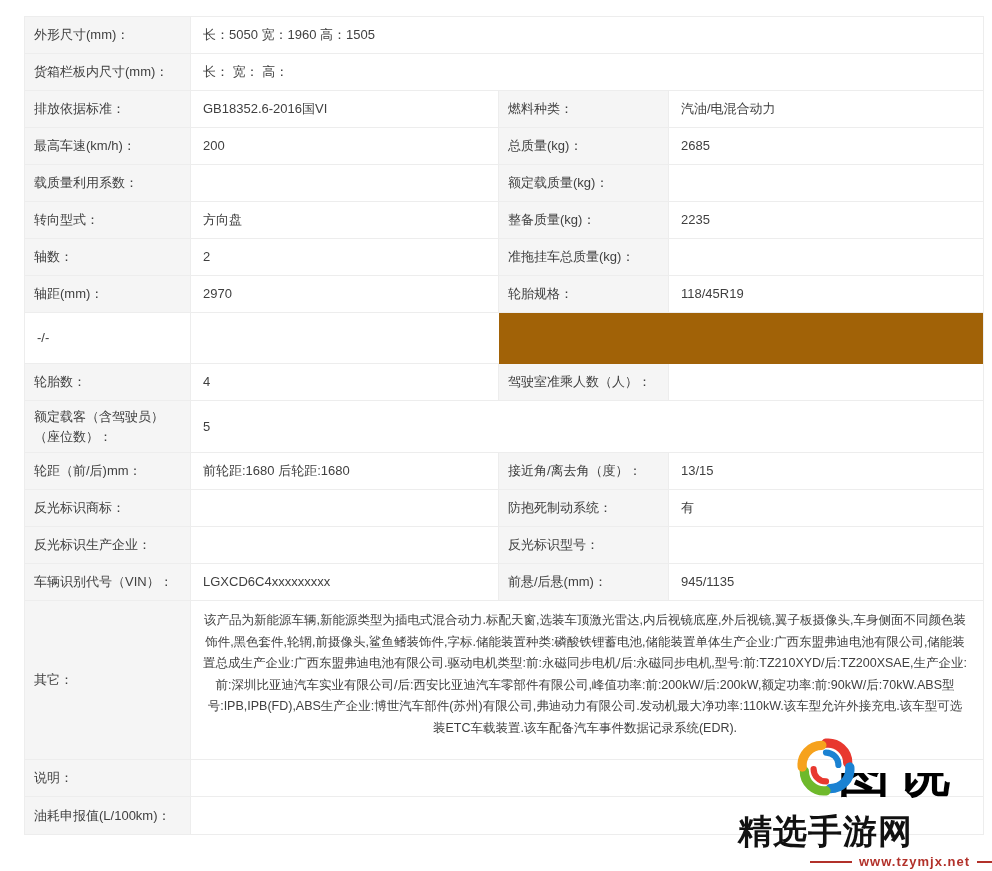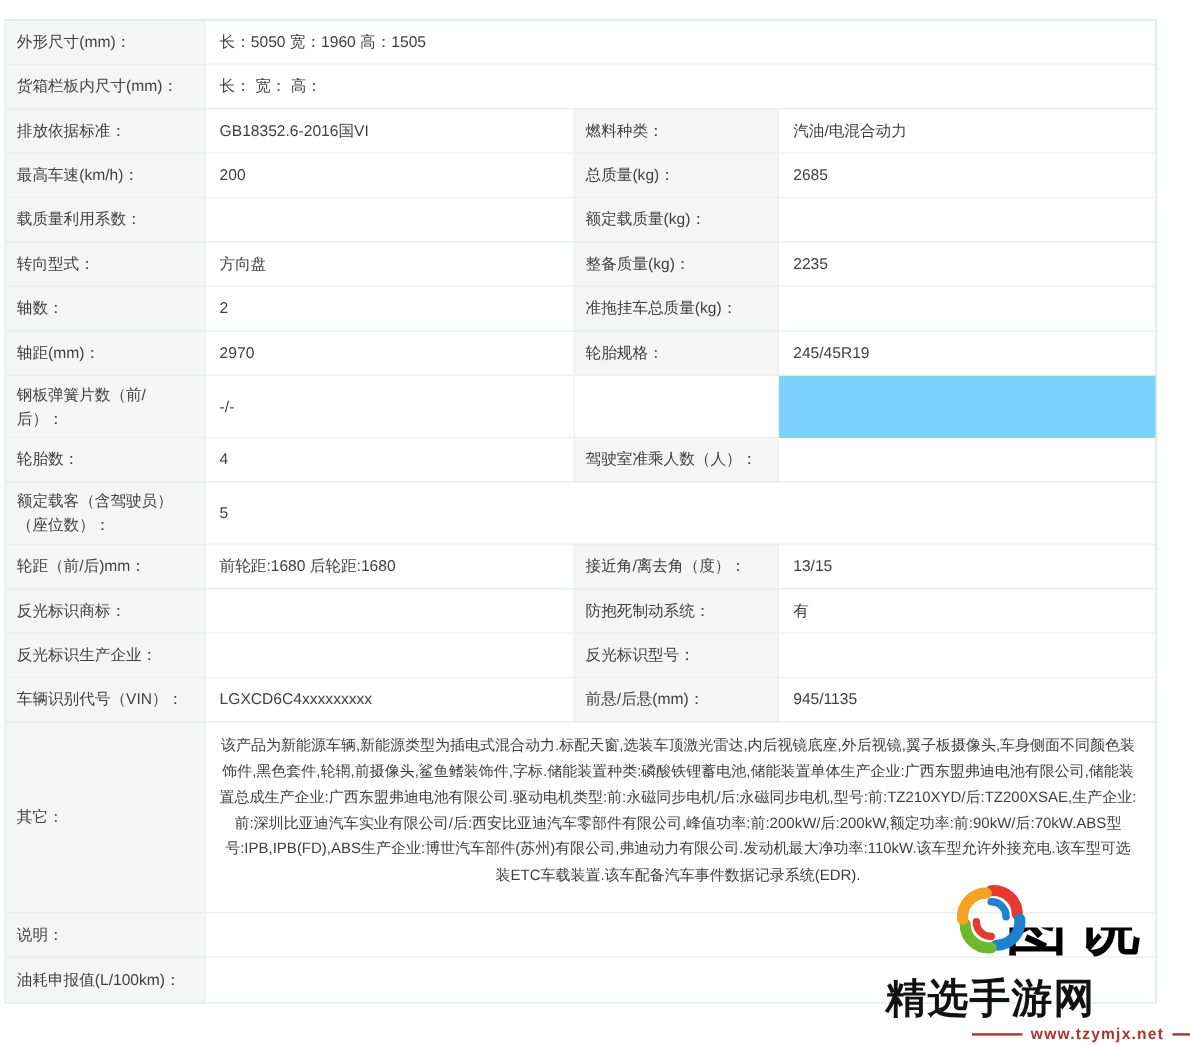--- a/index.html
+++ b/index.html
@@ -1,22 +1,22 @@
 <!DOCTYPE html>
 <html><head>
 <meta charset="utf-8">
 <style>
   html,body{margin:0;padding:0;}
   body{
     width:992px;height:871px;position:relative;background:#ffffff;overflow:hidden;
     font-family:"Liberation Sans","DejaVu Sans",sans-serif;
   }
   .spec-table{
-    position:absolute;left:4px;top:16px;width:960px;
-    border:1px solid #ededed;box-sizing:border-box;background:#7dd3fc;
+    position:absolute;left:24px;top:16px;width:960px;
+    border:1px solid #ededed;box-sizing:border-box;background:#a16207;
   }
   .row{display:grid;grid-template-columns:166px 308px 170px 1fr;}
   .cell{
     border-bottom:1px solid #ededed;border-right:1px solid #ededed;
     display:flex;align-items:center;padding:6px 10px;box-sizing:border-box;
     font-size:13px;color:#3f3f3f;line-height:1.5;
   }
   .lab{background:#f5f5f5;padding-left:9px;}
   .val{background:#ffffff;padding-left:12px;}
   .end{border-right:none;}
@@ -83,25 +83,24 @@
     <div class="cell lab">轴数：</div>
     <div class="cell val">2</div>
     <div class="cell lab">准拖挂车总质量(kg)：</div>
     <div class="cell val end"></div>
   </div>
 
   <div class="row r38">
     <div class="cell lab">轴距(mm)：</div>
     <div class="cell val">2970</div>
     <div class="cell lab">轮胎规格：</div>
-    <div class="cell val end">245/45R19</div>
+    <div class="cell val end">118/45R19</div>
   </div>
 
   <div class="row r52">
-    <div class="cell lab">钢板弹簧片数（前/后）：</div>
     <div class="cell val">-/-</div>
     <div class="cell val end"></div>
   </div>
 
   <div class="row r38">
     <div class="cell lab">轮胎数：</div>
     <div class="cell val">4</div>
     <div class="cell lab">驾驶室准乘人数（人）：</div>
     <div class="cell val end"></div>
   </div>

